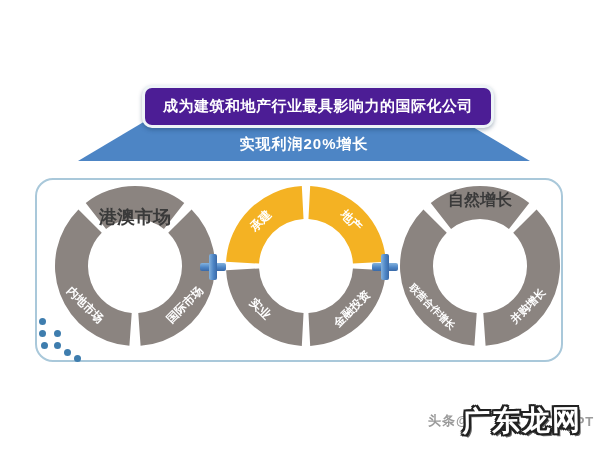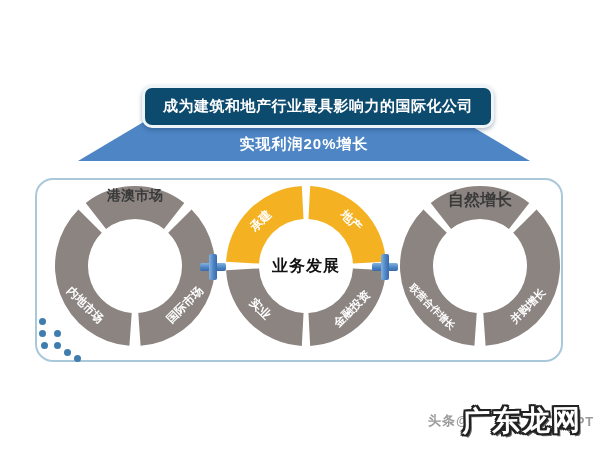--- a/index.html
+++ b/index.html
@@ -1,21 +1,21 @@
 <!DOCTYPE html>
 <html><head>
 <meta charset="utf-8">
 <style>
   html,body{margin:0;padding:0;background:#ffffff;}
   .stage{position:relative;width:600px;height:450px;background:#ffffff;overflow:hidden;
          font-family:"Liberation Sans","DejaVu Sans",sans-serif;}
 
   
   .goal-banner{position:absolute;left:142px;top:85px;width:352px;height:43px;
-    background:#0c4a6e;border:3px solid #eef4f7;border-radius:10px;
+    background:#4c1d95;border:3px solid #eef4f7;border-radius:10px;
     box-shadow:0 2px 4px rgba(20,50,80,.35);
     display:flex;align-items:center;justify-content:center;z-index:3;box-sizing:border-box;}
   .goal-banner span{color:#ffffff;font-size:15px;font-weight:bold;letter-spacing:.5px;white-space:nowrap;}
 
   
   .ribbon{position:absolute;left:78px;top:118px;width:452px;height:43px;background:#4d85c5;
     clip-path:polygon(16% 0,84% 0,100% 100%,0 100%);
     display:flex;align-items:flex-end;justify-content:center;z-index:2;box-sizing:border-box;padding-bottom:7px;}
   .ribbon span{color:#ffffff;font-size:15px;font-weight:bold;letter-spacing:1px;margin-top:25px;}
 
@@ -62,33 +62,32 @@
   </div>
 
   <div class="panel"></div>
 
   <div class="donut" style="left:50px;top:181px">
       <svg width="170" height="170" viewBox="0 0 170 170">
         <path d="M35.75 21.96 A80 80 0 0 1 134.25 21.96 L113.94 47.96 A47 47 0 0 0 56.06 47.96 Z" fill="#8b8480"></path>
         <path d="M141.57 28.43 A80 80 0 0 1 90.58 164.81 L88.28 131.89 A47 47 0 0 0 118.23 51.77 Z" fill="#8b8480"></path>
         <path d="M79.42 164.81 A80 80 0 0 1 28.43 28.43 L51.77 51.77 A47 47 0 0 0 81.72 131.89 Z" fill="#8b8480"></path>
       </svg>
-  <span class="seg-label" style="left: 85px; top: 15px; color: rgb(58, 58, 58); font-size: 14px; transform: translate(-50%, -50%) rotate(0deg);">港澳市场</span>
+  <span class="seg-label" style="left: 85px; top: 36px; color: rgb(58, 58, 58); font-size: 18px; transform: translate(-50%, -50%) rotate(0deg);">港澳市场</span>
       <span class="seg-label" style="left: 134.645px; top: 123.787px; color: rgb(255, 255, 255); font-size: 11.5px; transform: translate(-50%, -50%) rotate(-45deg);">国际市场</span>
       <span class="seg-label" style="left: 35.3553px; top: 123.787px; color: rgb(255, 255, 255); font-size: 11.5px; transform: translate(-50%, -50%) rotate(45deg);">内地市场</span>
     </div>
 
   <div class="donut" style="left:221px;top:181px">
       <svg width="170" height="170" viewBox="0 0 170 170">
         <path d="M5.11 80.81 A80 80 0 0 1 80.81 5.11 L82.54 38.06 A47 47 0 0 0 38.06 82.54 Z" fill="#f4b223"></path>
         <path d="M89.19 5.11 A80 80 0 0 1 164.89 80.81 L131.94 82.54 A47 47 0 0 0 87.46 38.06 Z" fill="#f4b223"></path>
         <path d="M164.89 89.19 A80 80 0 0 1 89.19 164.89 L87.46 131.94 A47 47 0 0 0 131.94 87.46 Z" fill="#8b8480"></path>
         <path d="M80.81 164.89 A80 80 0 0 1 5.11 89.19 L38.06 87.46 A47 47 0 0 0 82.54 131.94 Z" fill="#8b8480"></path>
       </svg>
-    <div class="donut-center">业务发展</div>
   <span class="seg-label" style="left: 40.4523px; top: 40.4523px; color: rgb(255, 255, 255); font-size: 12px; transform: translate(-50%, -50%) rotate(-45deg);">承建</span>
       <span class="seg-label" style="left: 129.548px; top: 40.4523px; color: rgb(255, 255, 255); font-size: 12px; transform: translate(-50%, -50%) rotate(45deg);">地产</span>
       <span class="seg-label" style="left: 131.075px; top: 127.966px; color: rgb(255, 255, 255); font-size: 11.5px; transform: translate(-50%, -50%) rotate(-45deg);">金融投资</span>
       <span class="seg-label" style="left: 38.9247px; top: 127.966px; color: rgb(255, 255, 255); font-size: 12px; transform: translate(-50%, -50%) rotate(45deg);">实业</span>
     </div>
 
   <div class="donut" style="left:395px;top:181px">
       <svg width="170" height="170" viewBox="0 0 170 170">
         <path d="M35.75 21.96 A80 80 0 0 1 134.25 21.96 L113.94 47.96 A47 47 0 0 0 56.06 47.96 Z" fill="#8b8480"></path>
         <path d="M141.57 28.43 A80 80 0 0 1 90.58 164.81 L88.28 131.89 A47 47 0 0 0 118.23 51.77 Z" fill="#8b8480"></path>

